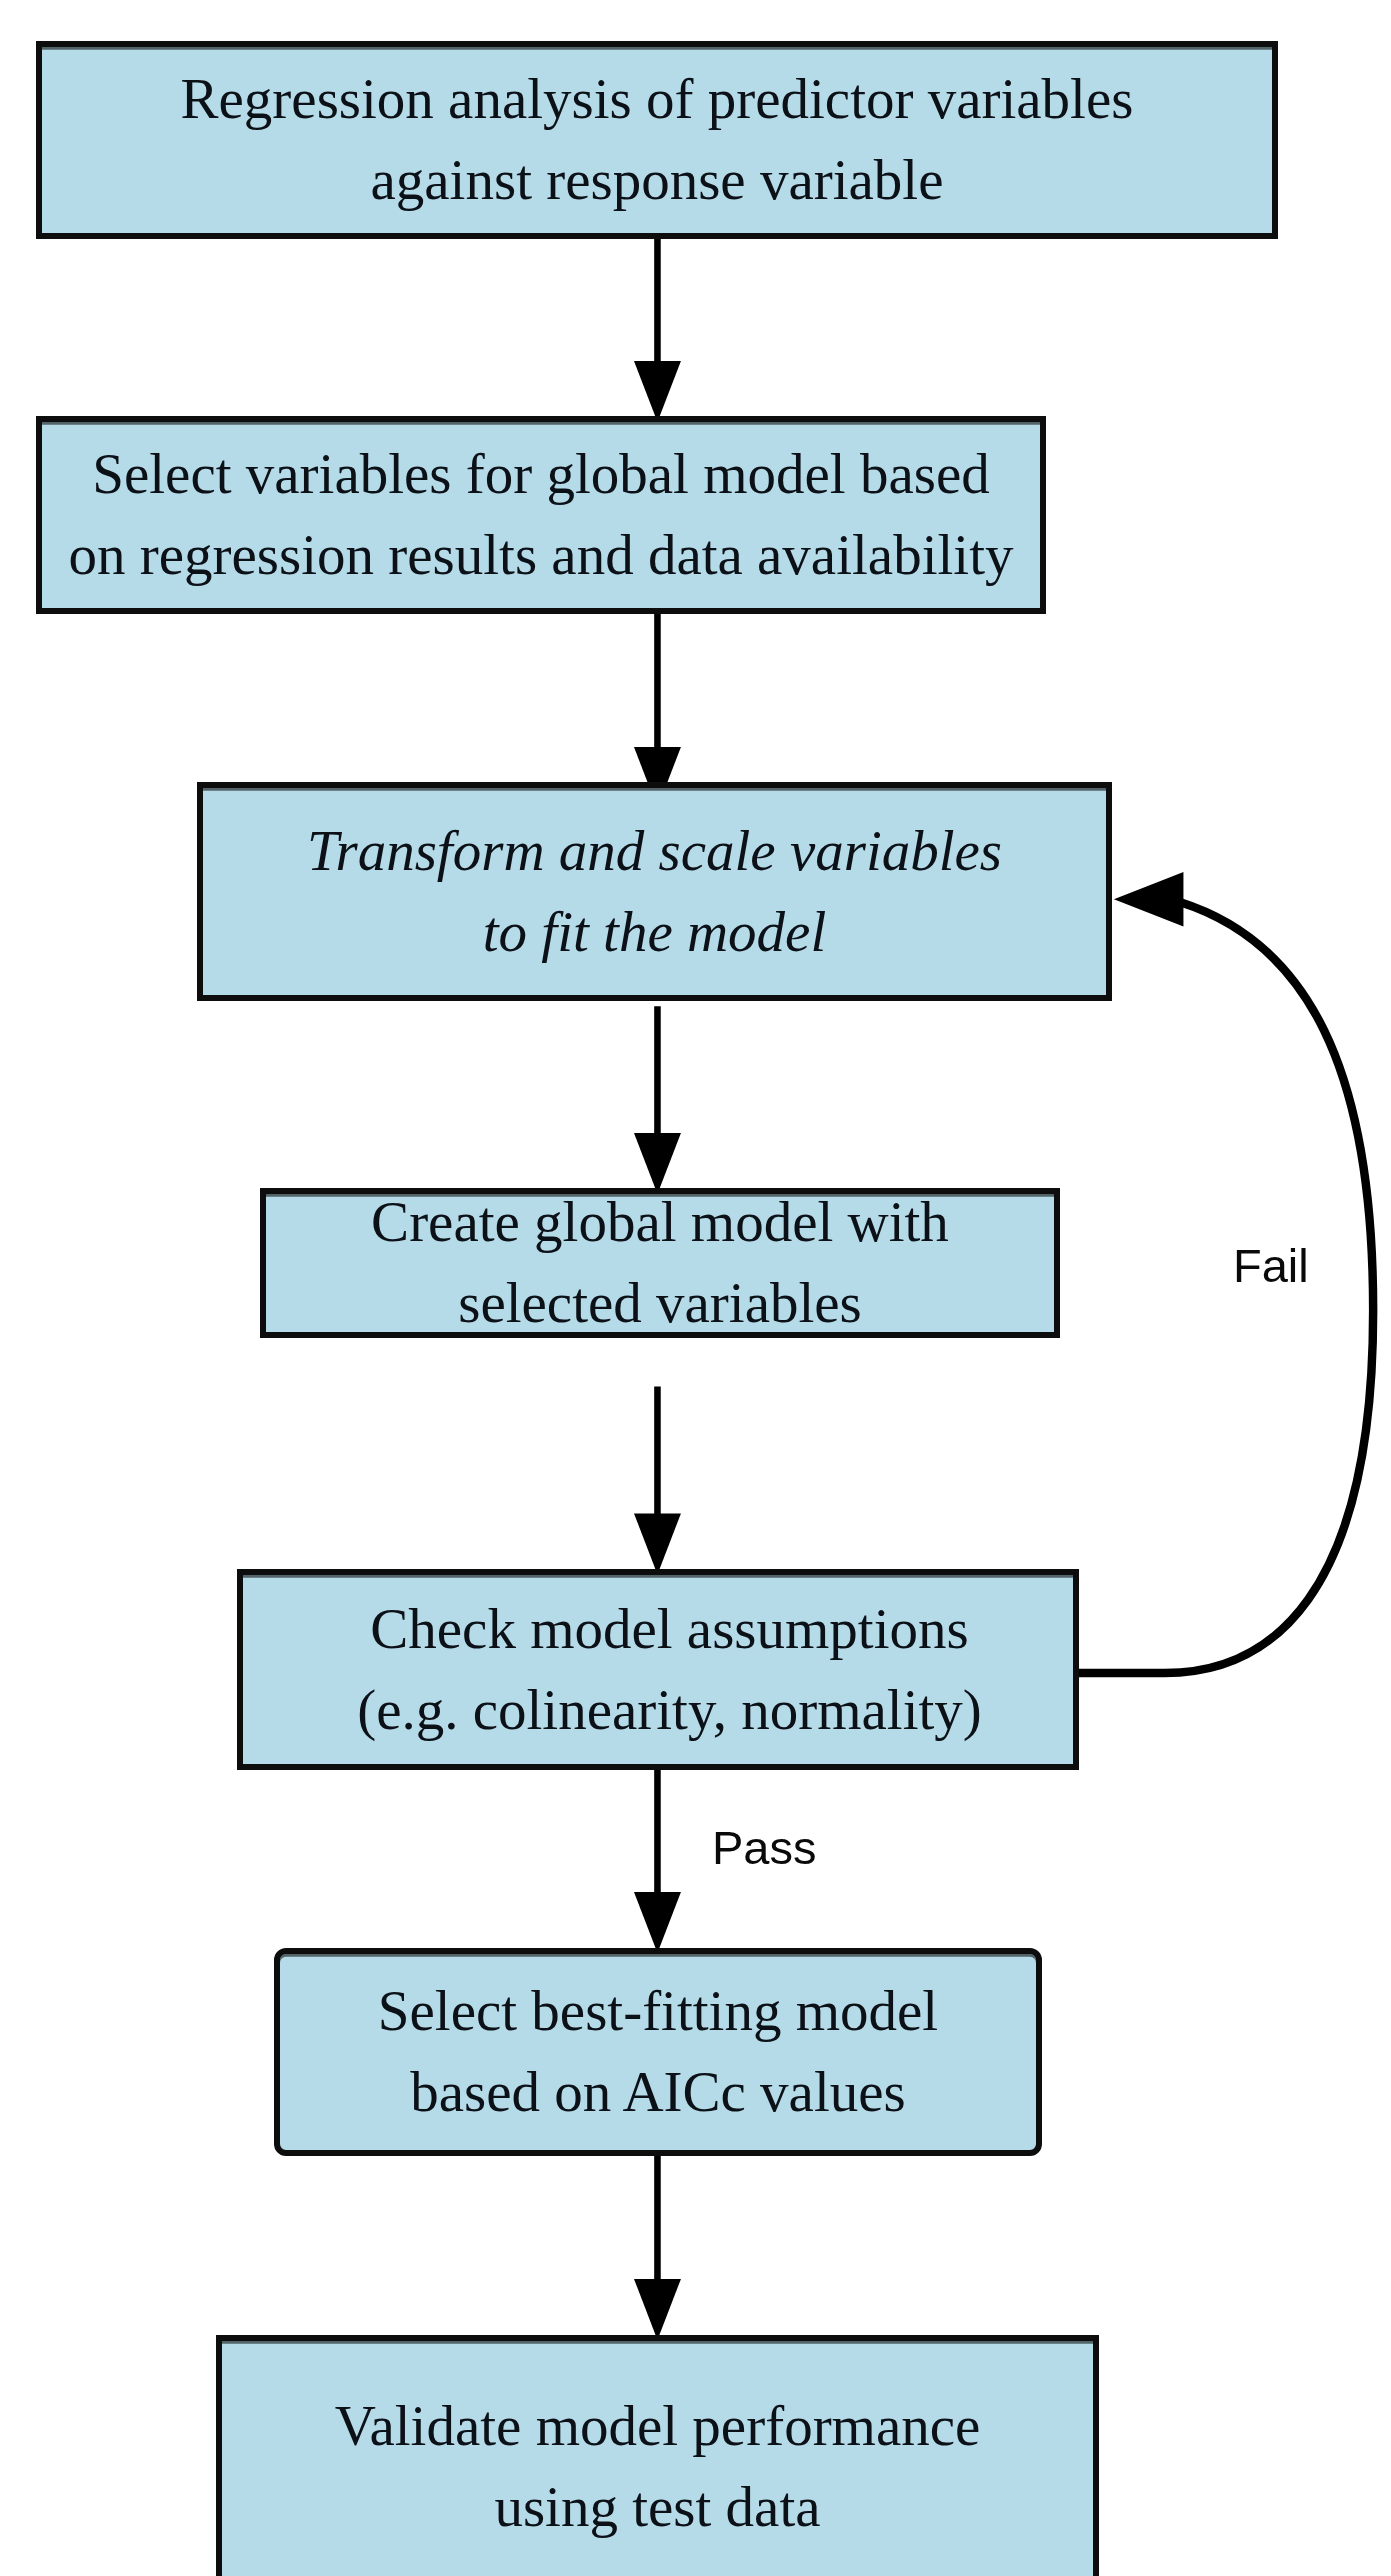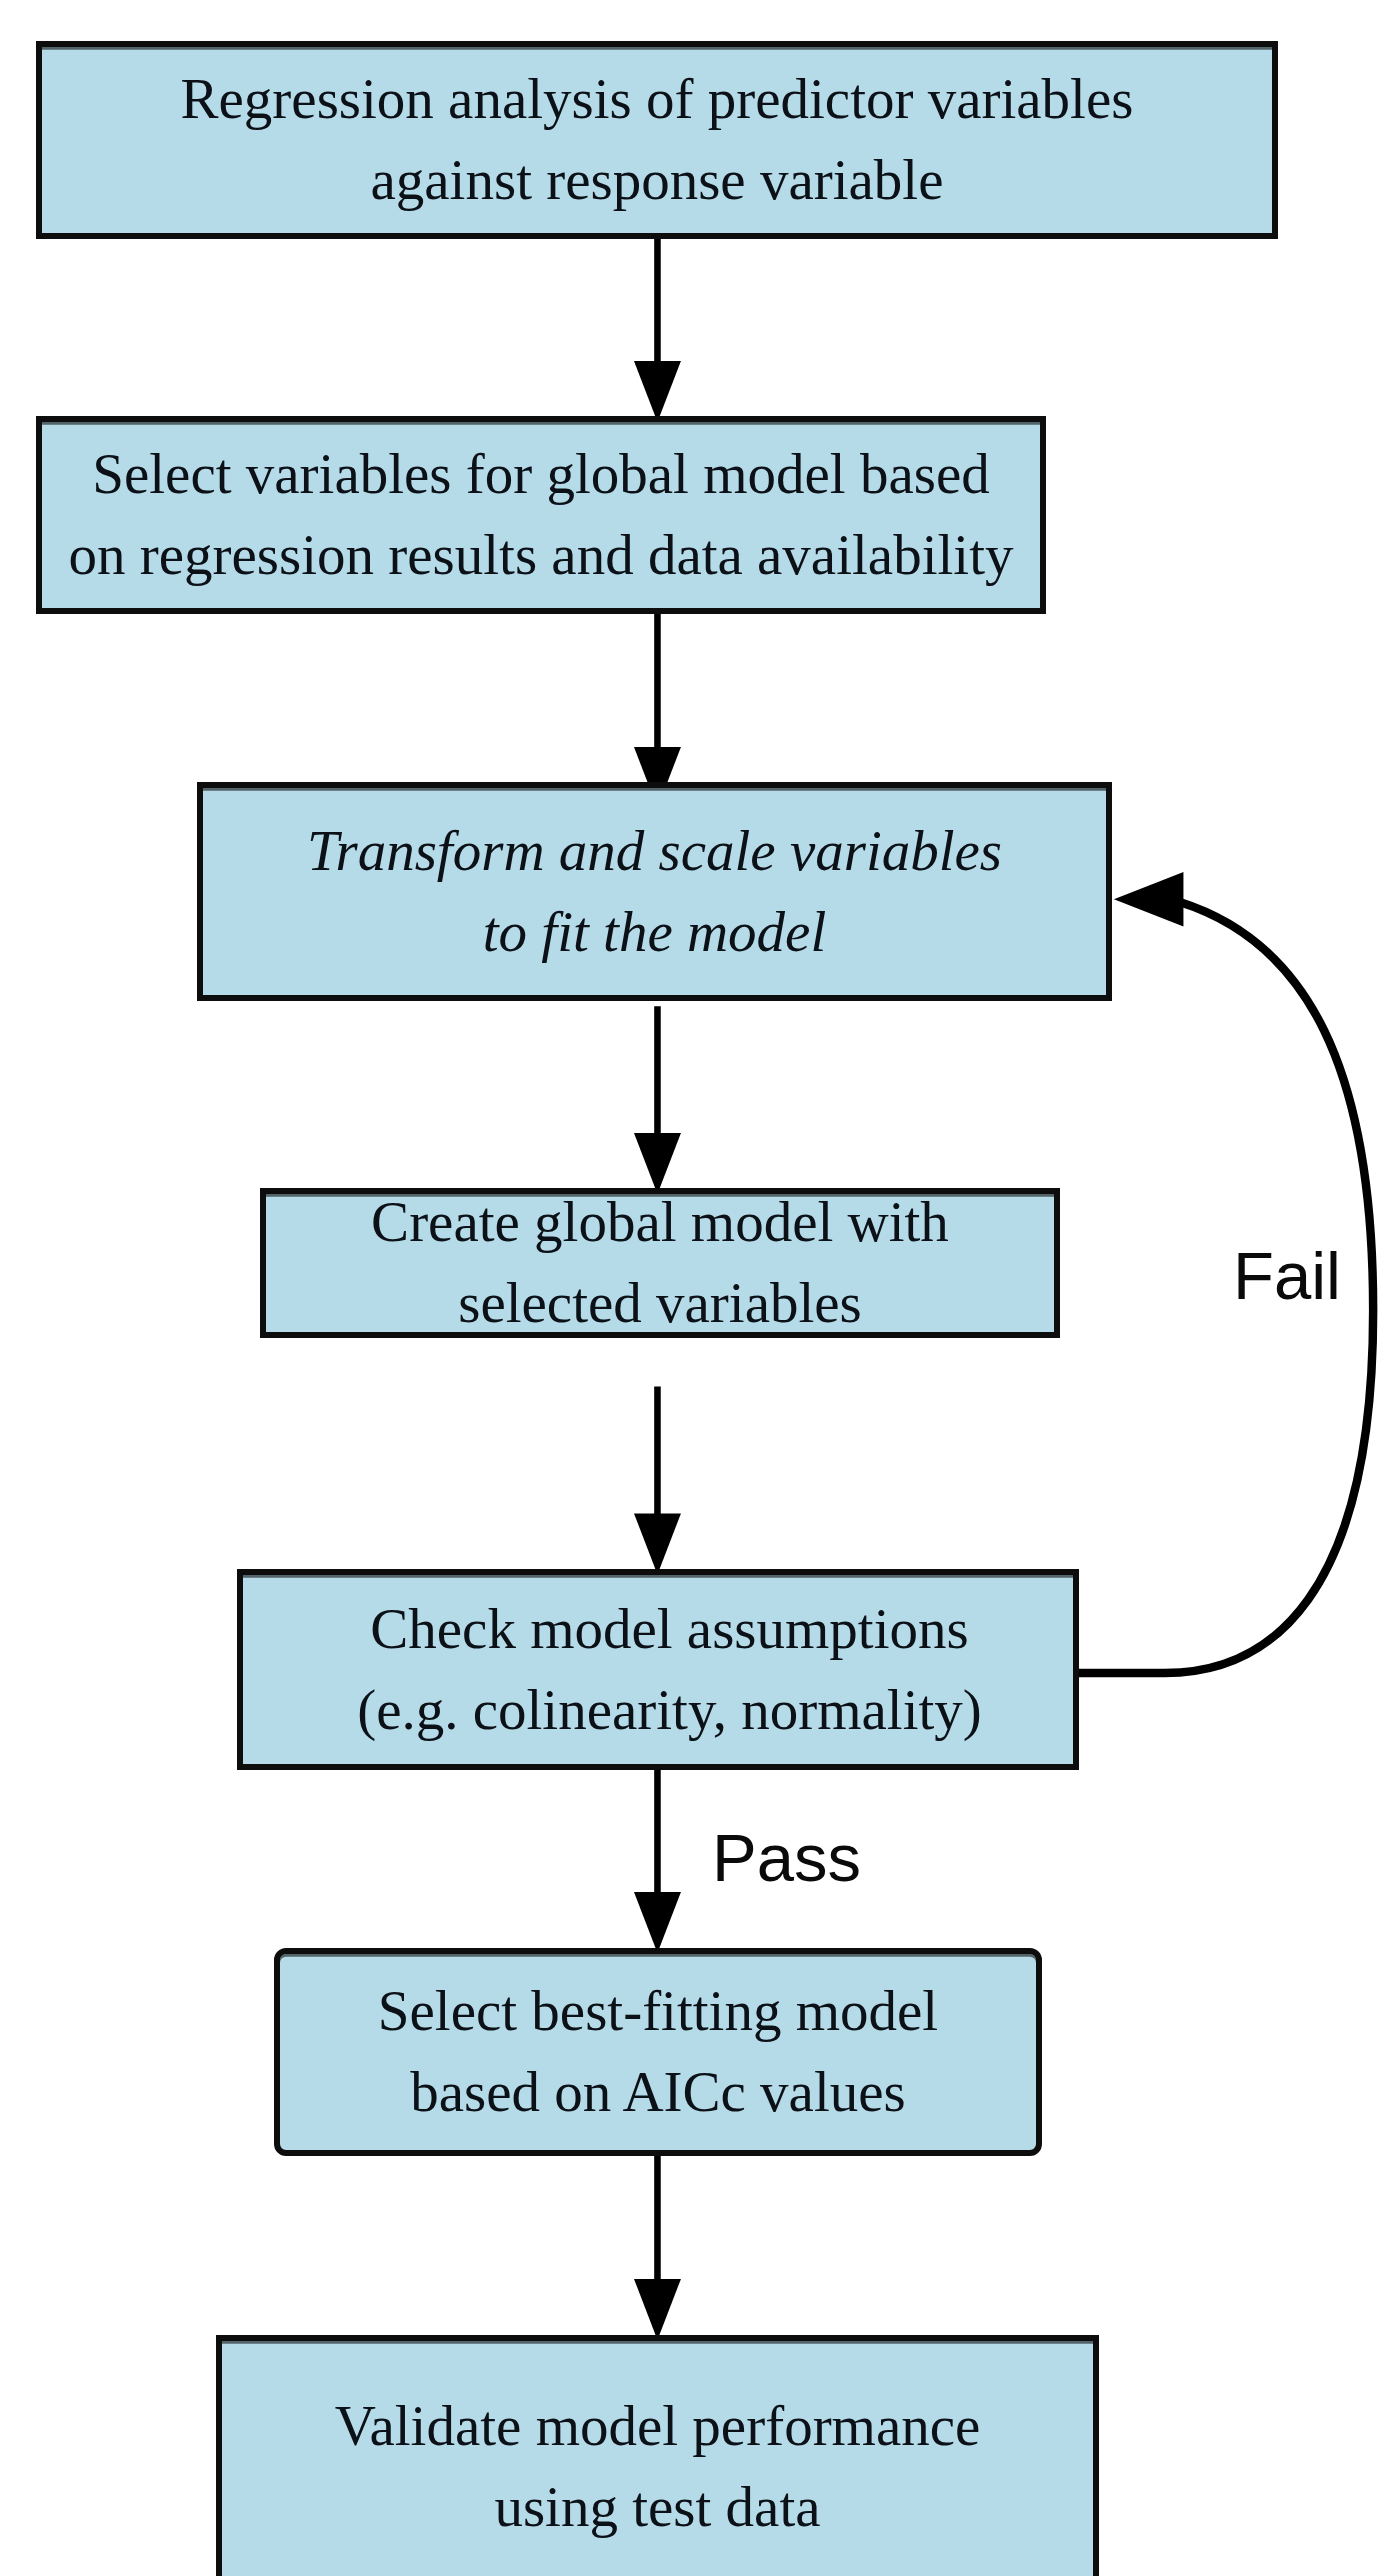--- a/index.html
+++ b/index.html
@@ -34,21 +34,21 @@
     justify-content: center;
     text-align: center;
     font-size: 57px;
     line-height: 1.42;
     white-space: pre-line;
     box-shadow: inset 0 2.8px 0 rgba(0,0,0,0.55);
   }
   .edge-label {
     position: absolute;
     font-family: "Liberation Sans", "DejaVu Sans", sans-serif;
-    font-size: 67px;
+    font-size: 47px;
     line-height: 1;
     color: var(--edge-text, #0a0a0a);
     white-space: nowrap;
   }
 </style>
 </head>
 <body>
 
 <div class="canvas" style="--bg: #ffffff; --box-fill: #b6dbe8; --box-border: #0d0d0d; --box-text: #0c1118; --edge-text: #0a0a0a;">
 

